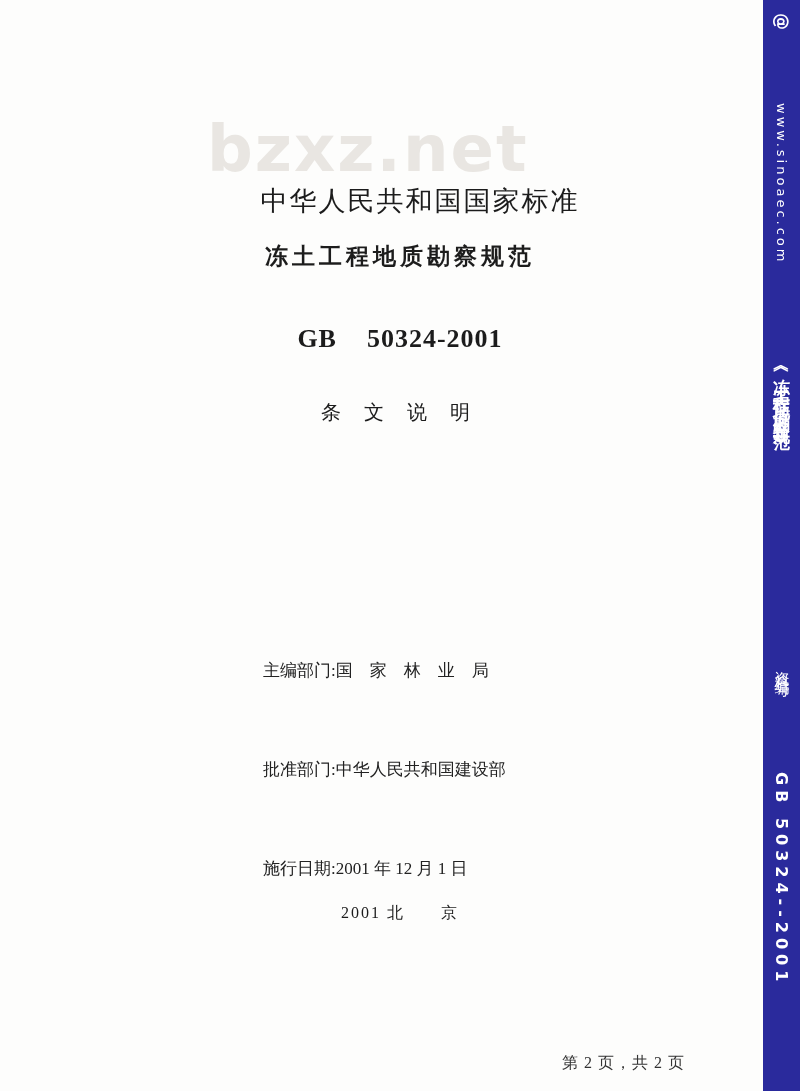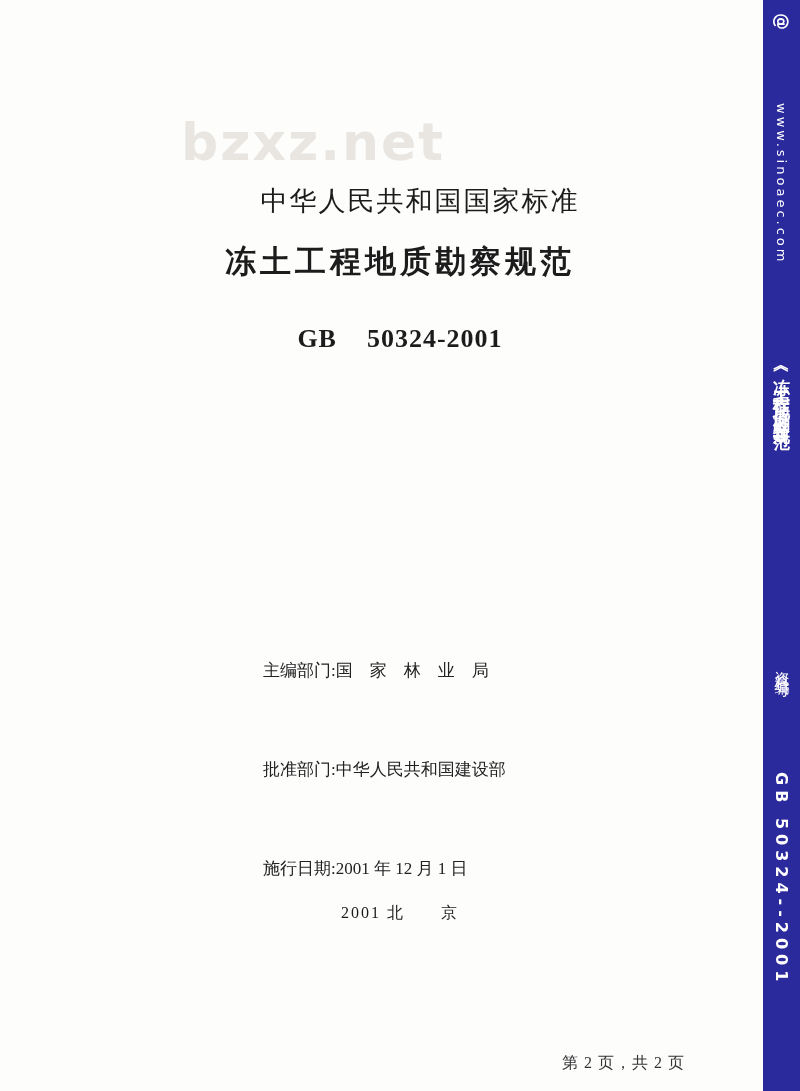--- a/index.html
+++ b/index.html
@@ -9,34 +9,34 @@
     font-family: "Liberation Serif", "DejaVu Serif", serif;
   }
   .page {
     position: relative;
     width: 800px; height: 1091px;
     background: #fdfdfc;
     overflow: hidden;
   }
   
   .watermark {
-    position: absolute; left: 181px; top: 112px;
+    position: absolute; left: 207px; top: 112px;
     font-family: "DejaVu Sans", "Liberation Sans", sans-serif;
-    font-weight: bold; font-size: 52px;
+    font-weight: bold; font-size: 64px;
     color: #e9e6e2; letter-spacing: 2px;
     z-index: 1; user-select: none;
   }
   
   .center-line {
     position: absolute; left: 0; width: 800px;
     text-align: center; color: #1c1c1c; z-index: 2;
     white-space: pre;
   }
   .title1 { top: 183px; font-size: 27px; letter-spacing: 2px; margin-left: 20px; }
-  .title2 { top: 241px; font-size: 31px; font-weight: bold; letter-spacing: 4px; }
+  .title2 { top: 241px; font-size: 23px; font-weight: bold; letter-spacing: 4px; }
   .gbnum  { top: 324px; font-size: 26px; font-weight: bold; letter-spacing: 1px; }
   .subtitle { top: 399px; font-size: 20px; letter-spacing: 9px; }
   .publisher { top: 857px; font-size: 27px; font-weight: bold; letter-spacing: 9px; }
   .pubinfo { top: 903px; font-size: 16px; letter-spacing: 2px; }
   
   .info {
     position: absolute; left: 263px; top: 588px;
     font-size: 17px; line-height: 33px;
     color: #222; white-space: pre; z-index: 2;
   }
@@ -67,20 +67,21 @@
 </head>
 <body>
 
 <div class="page">
 
   <div class="watermark" style="color: rgb(233, 230, 226);">bzxz.net</div>
 
   <div class="center-line title1">中华人民共和国国家标准</div>
   <div class="center-line title2">冻土工程地质勘察规范</div>
   <div class="center-line gbnum">GB    50324-2001</div>
+  <div class="center-line subtitle">条 文 说 明</div>
 
   <div class="info">
     <div>主编部门:国　家　林　业　局</div>
     <div>批准部门:中华人民共和国建设部</div>
     <div>施行日期:2001 年 12 月 1 日</div>
   </div>
 
   <div class="center-line pubinfo">2001 北　　京</div>
 
   <div class="footer">第 2 页，共 2 页</div>

